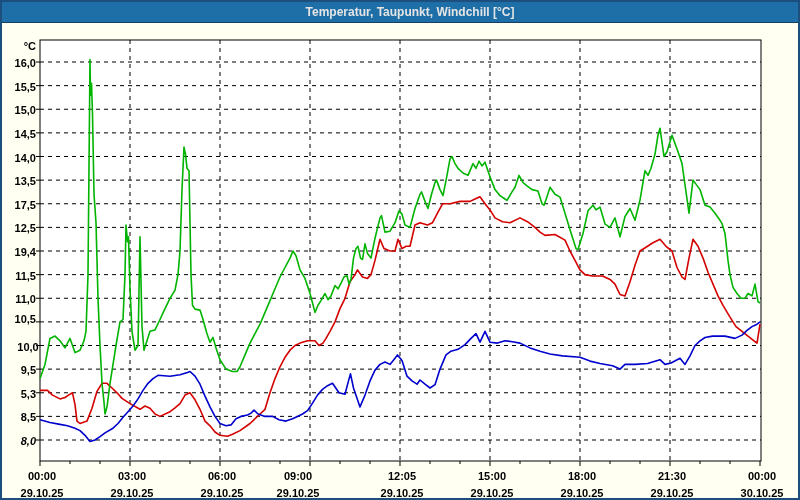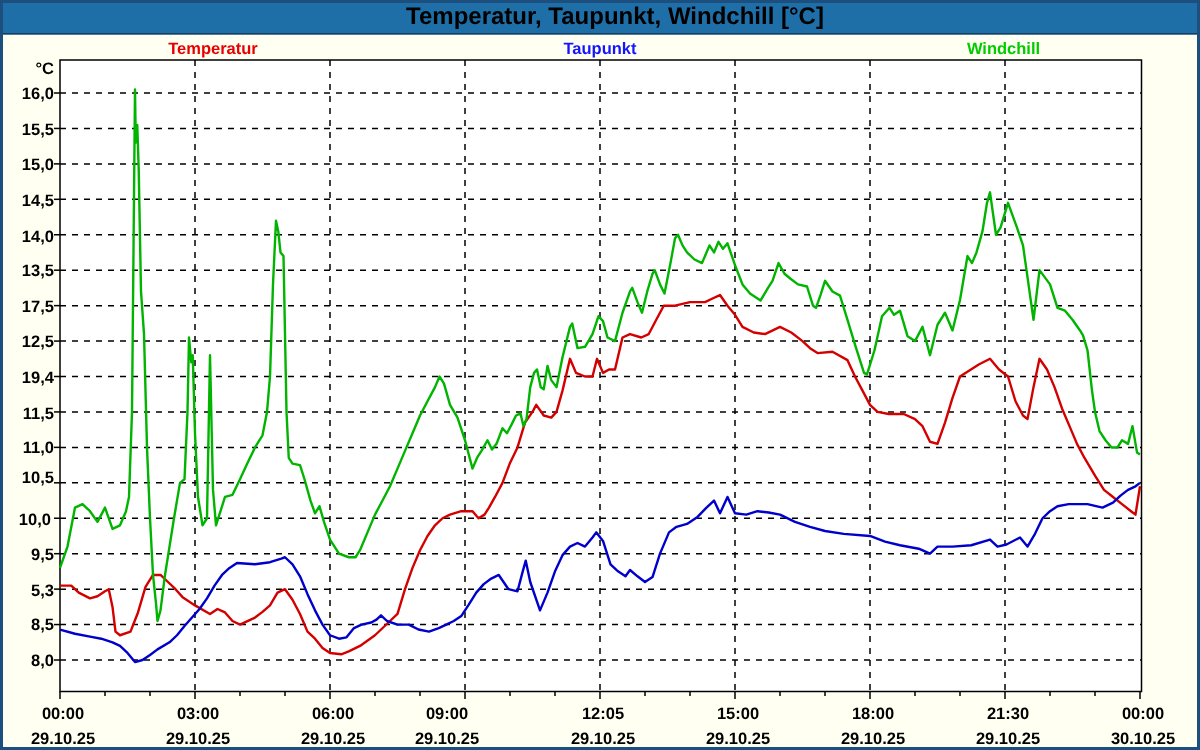--- a/index.html
+++ b/index.html
@@ -9,21 +9,21 @@
     background:#fffff2;
     border:2px solid #1d4f7e;
     font-family:"Liberation Sans","DejaVu Sans",sans-serif;
     overflow:hidden;
   }
   .titlebar{
     position:absolute;left:0;top:0;width:796px;height:21px;
     background:#1e6fa8;border-bottom:1px solid #164063;
     display:flex;align-items:center;justify-content:center;
   }
-  .titlebar span{color:#000000;font-size:16px;font-weight:bold;margin-left:20px;}
+  .titlebar span{color:#e5e5e5;font-size:12px;font-weight:bold;margin-left:20px;}
   .legend-row{position:absolute;left:0;top:22px;width:796px;height:18px;}
   .leg{position:absolute;top:3px;transform:translateX(-50%);
        font-size:11px;font-weight:bold;white-space:nowrap;}
   #chart-svg{position:absolute;left:0;top:0;width:796px;height:496px;}
   .yunit{position:absolute;width:30px;text-align:right;
          font-size:11px;font-weight:bold;color:#000;}
   .ytick{position:absolute;width:32px;text-align:right;
          font-size:11px;font-weight:bold;color:#000;}
   .xtick{position:absolute;transform:translateX(-50%);text-align:center;
          font-size:11px;font-weight:bold;color:#000;white-space:nowrap;}
@@ -31,25 +31,20 @@
 </style>
 </head>
 <body>
 
 <div class="window">
 
   <div class="titlebar">
     <span>Temperatur, Taupunkt, Windchill [°C]</span>
   </div>
 
-  <div class="legend-row">
-    <span class="leg" id="leg-0" style="left: 140px; color: rgb(232, 0, 0);">Temperatur</span>
-    <span class="leg" id="leg-1" style="left: 398px; color: rgb(20, 20, 255);">Taupunkt</span>
-    <span class="leg" id="leg-2" style="left: 667px; color: rgb(0, 204, 0);">Windchill</span>
-  </div>
 
   <svg id="chart-svg" xmlns="http://www.w3.org/2000/svg" viewBox="0 0 796 496">
       <rect x="38" y="38" width="721" height="421" fill="#ffffff" stroke="#000" stroke-width="1"></rect>
       <line x1="38" y1="60" x2="759" y2="60" stroke="#000000" stroke-width="1" stroke-dasharray="4 4"></line>
       <line x1="34" y1="60" x2="38" y2="60" stroke="#000" stroke-width="1"></line>
       <line x1="38" y1="83.625" x2="759" y2="83.625" stroke="#000000" stroke-width="1" stroke-dasharray="4 4"></line>
       <line x1="34" y1="83.625" x2="38" y2="83.625" stroke="#000" stroke-width="1"></line>
       <line x1="38" y1="107.25" x2="759" y2="107.25" stroke="#000000" stroke-width="1" stroke-dasharray="4 4"></line>
       <line x1="34" y1="107.25" x2="38" y2="107.25" stroke="#000" stroke-width="1"></line>
       <line x1="38" y1="130.875" x2="759" y2="130.875" stroke="#000000" stroke-width="1" stroke-dasharray="4 4"></line>
@@ -125,25 +120,25 @@
       <div class="ytick" style="left: 2px; top: 102.25px;">15,0</div>
       <div class="ytick" style="left: 2px; top: 125.875px;">14,5</div>
       <div class="ytick" style="left: 2px; top: 149.5px;">14,0</div>
       <div class="ytick" style="left: 2px; top: 173.125px;">13,5</div>
       <div class="ytick" style="left: 2px; top: 196.75px;">17,5</div>
       <div class="ytick" style="left: 2px; top: 220.375px;">12,5</div>
       <div class="ytick" style="left: 2px; top: 244px;">19,4</div>
       <div class="ytick" style="left: 2px; top: 267.625px;">11,5</div>
       <div class="ytick" style="left: 2px; top: 291.25px;">11,0</div>
       <div class="ytick" style="left: 2px; top: 311px;">10,5</div>
-      <div class="ytick" style="left: 0; top: 338.5px;">10,0</div>
+      <div class="ytick" style="left: 10px; top: 338.5px; text-align: center;">10,0</div>
       <div class="ytick" style="left: 2px; top: 362.125px;">9,5</div>
       <div class="ytick" style="left: 2px; top: 385.75px;">5,3</div>
       <div class="ytick" style="left: 2px; top: 409.375px;">8,5</div>
-      <div class="ytick" style="left: 2px; top: 433px;">8,0</div>
+      <div class="ytick" style="left: 2px; top: 433px; font-style: italic;">8,0</div>
     </div>
   <div id="xticks">
       <div class="xtick" style="left: 40px; top: 468px;">
         <div>00:00</div>
         <div class="date">29.10.25</div>
       </div>
       <div class="xtick" style="left: 130px; top: 468px;">
         <div>03:00</div>
         <div class="date">29.10.25</div>
       </div>

